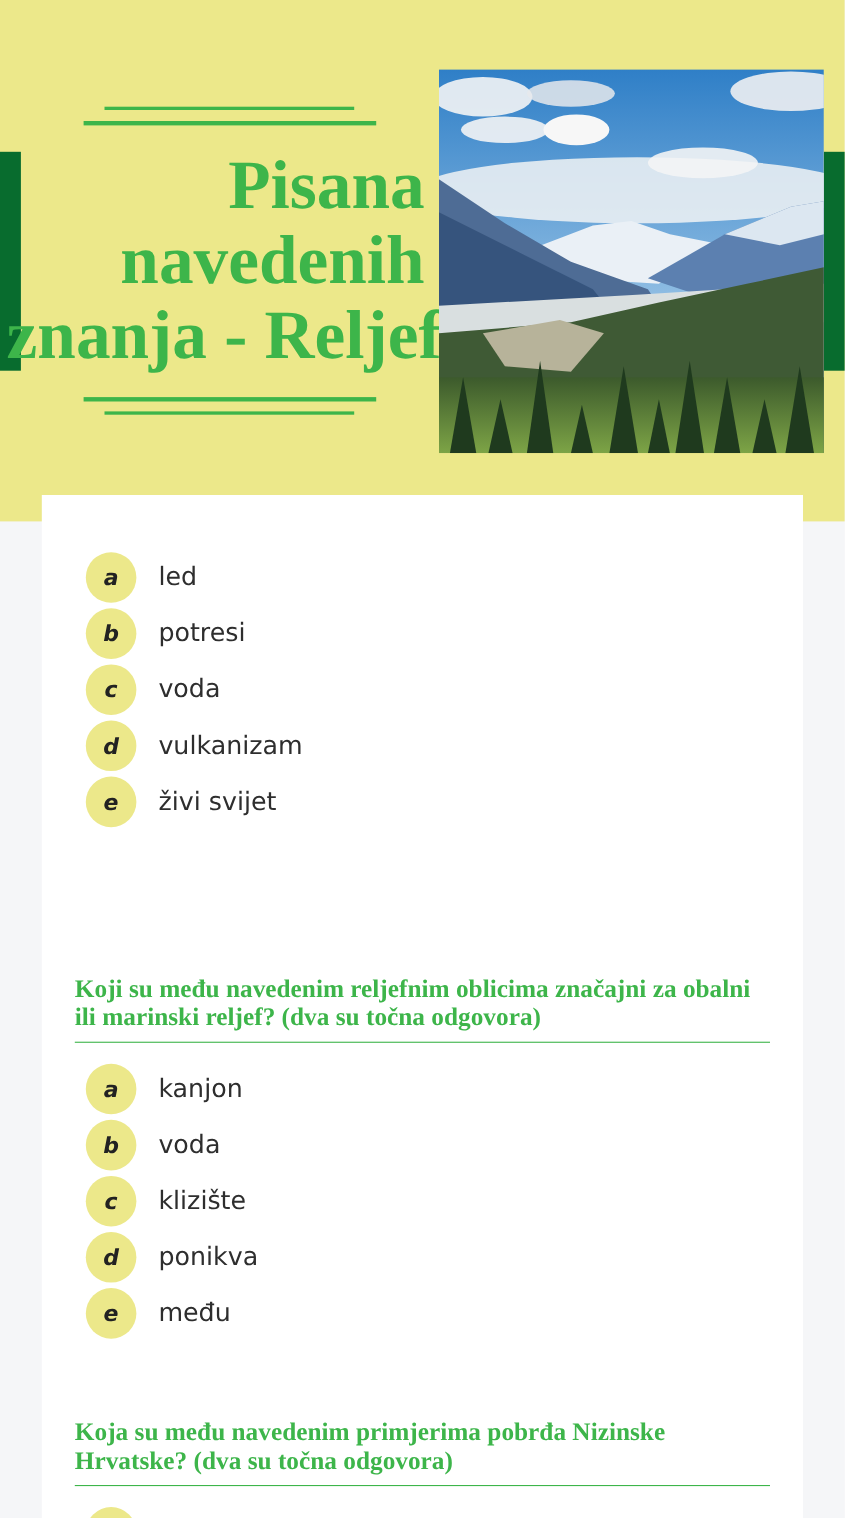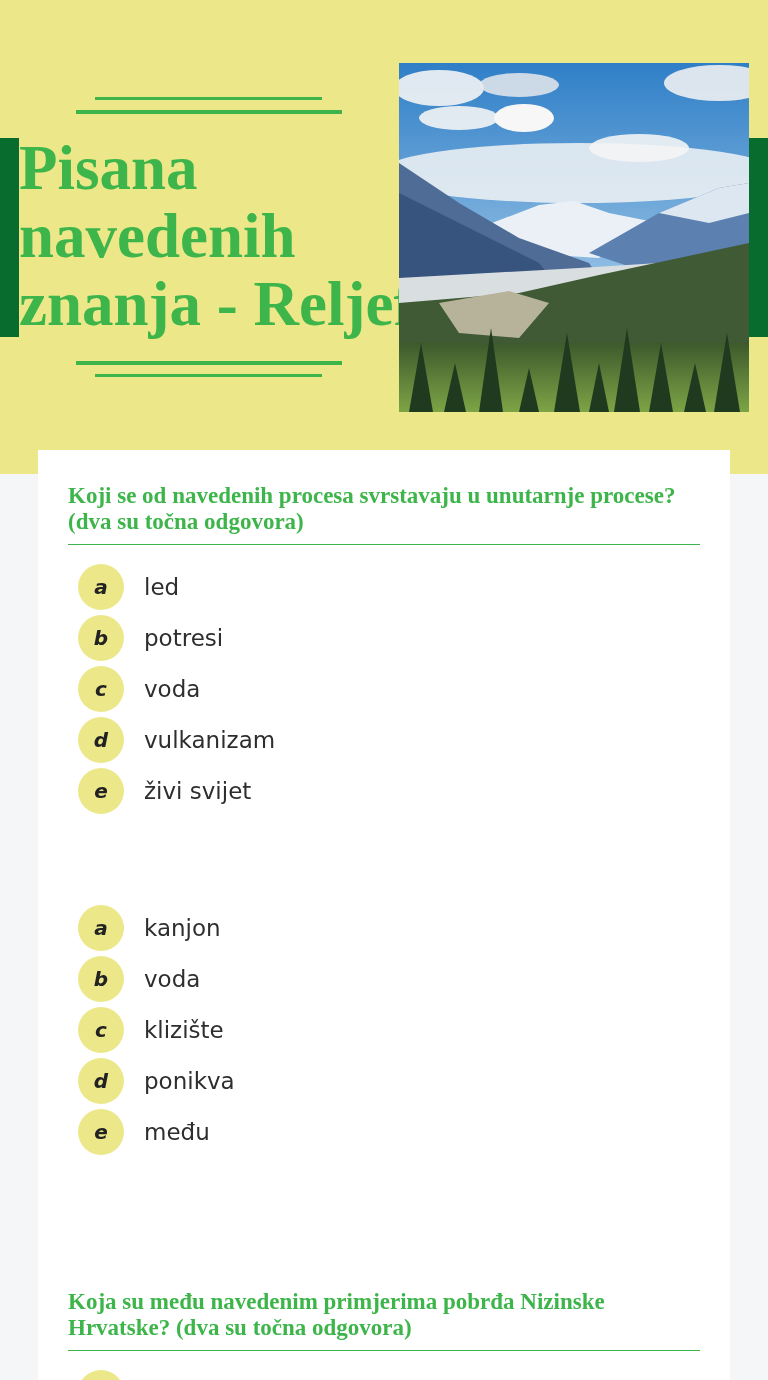--- a/index.html
+++ b/index.html
@@ -8,21 +8,21 @@
 
     .header { position: absolute; left: 0; top: 0; width: 768px; height: 474px; background: #ece88a; }
     .side-bar { position: absolute; top: 138px; width: 19px; height: 199px; background: #086c2e; }
     .side-bar.left { left: 0; }
     .side-bar.right { left: 749px; }
 
     .rule { position: absolute; background: #3db54a; }
     .rule.thin { height: 3px; left: 95px; width: 227px; }
     .rule.thick { height: 4px; left: 76px; width: 266px; }
 
-    .title { position: absolute; left: 19px; top: 134px; width: 380px; text-align: left;
+    .title { position: absolute; left: 6px; top: 134px; width: 380px; text-align: right;
       font-family: "Liberation Serif", serif; font-size: 63px; line-height: 68px; color: #3db54a; white-space: nowrap; }
 
     .hero-image { position: absolute; left: 399px; top: 63px; width: 350px; height: 349px; overflow: hidden; }
     .hero-image svg { display: block; width: 100%; height: 100%; }
 
     .card { position: absolute; left: 38px; top: 450px; width: 692px; height: 960px; background: #ffffff; }
 
     .question { position: absolute; left: 30px; width: 632px; }
     .q-text { font-family: "Liberation Serif", serif; font-size: 23px; line-height: 26px; color: #3db54a;
       padding-bottom: 9px; border-bottom: 1px solid #3db54a; }
@@ -93,21 +93,20 @@
         <polygon points="250,349 262,280 274,349"></polygon>
         <polygon points="285,349 296,300 307,349"></polygon>
         <polygon points="315,349 328,270 341,349"></polygon>
       </g>
     </svg>
   </div>
 </div>
 
 <main class="card">
   <section class="question" style="top:33px">
-    <h2 class="q-text">Koji se od navedenih procesa svrstavaju u unutarnje procese? (dva su točna odgovora)</h2>
     <ul class="options">
       <li class="option">
           <span class="badge">a</span>
           <span class="opt-text">led</span>
         </li>
       <li class="option">
           <span class="badge">b</span>
           <span class="opt-text">potresi</span>
         </li>
       <li class="option">
@@ -119,20 +118,21 @@
           <span class="opt-text">vulkanizam</span>
         </li>
       <li class="option">
           <span class="badge">e</span>
           <span class="opt-text">živi svijet</span>
         </li>
     </ul>
   </section>
 
   <section class="question" style="top:436px">
+    <h2 class="q-text">Koji su među navedenim reljefnim oblicima značajni za obalni ili marinski reljef? (dva su točna odgovora)</h2>
     <ul class="options">
       <li class="option">
           <span class="badge">a</span>
           <span class="opt-text">kanjon</span>
         </li>
       <li class="option">
           <span class="badge">b</span>
           <span class="opt-text">voda</span>
         </li>
       <li class="option">

